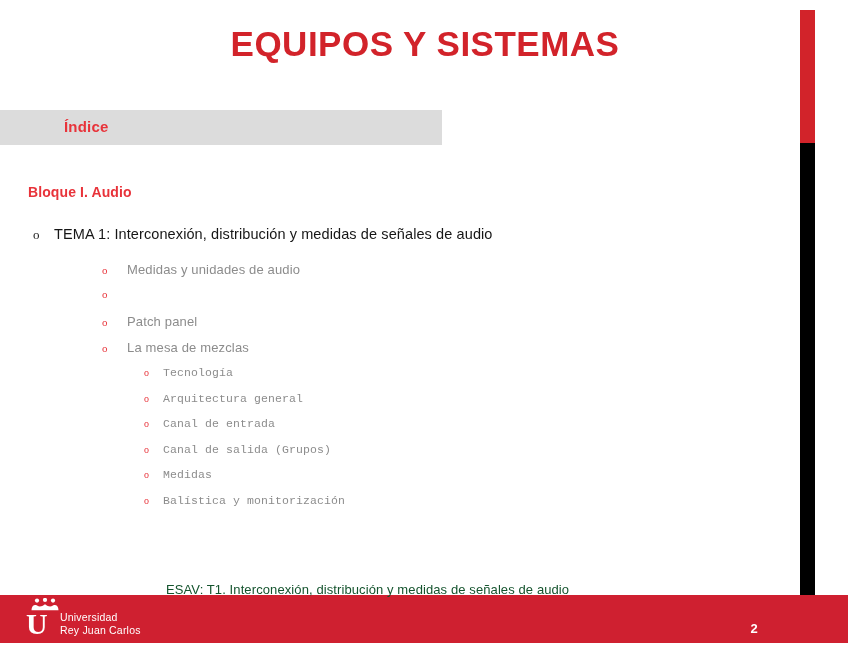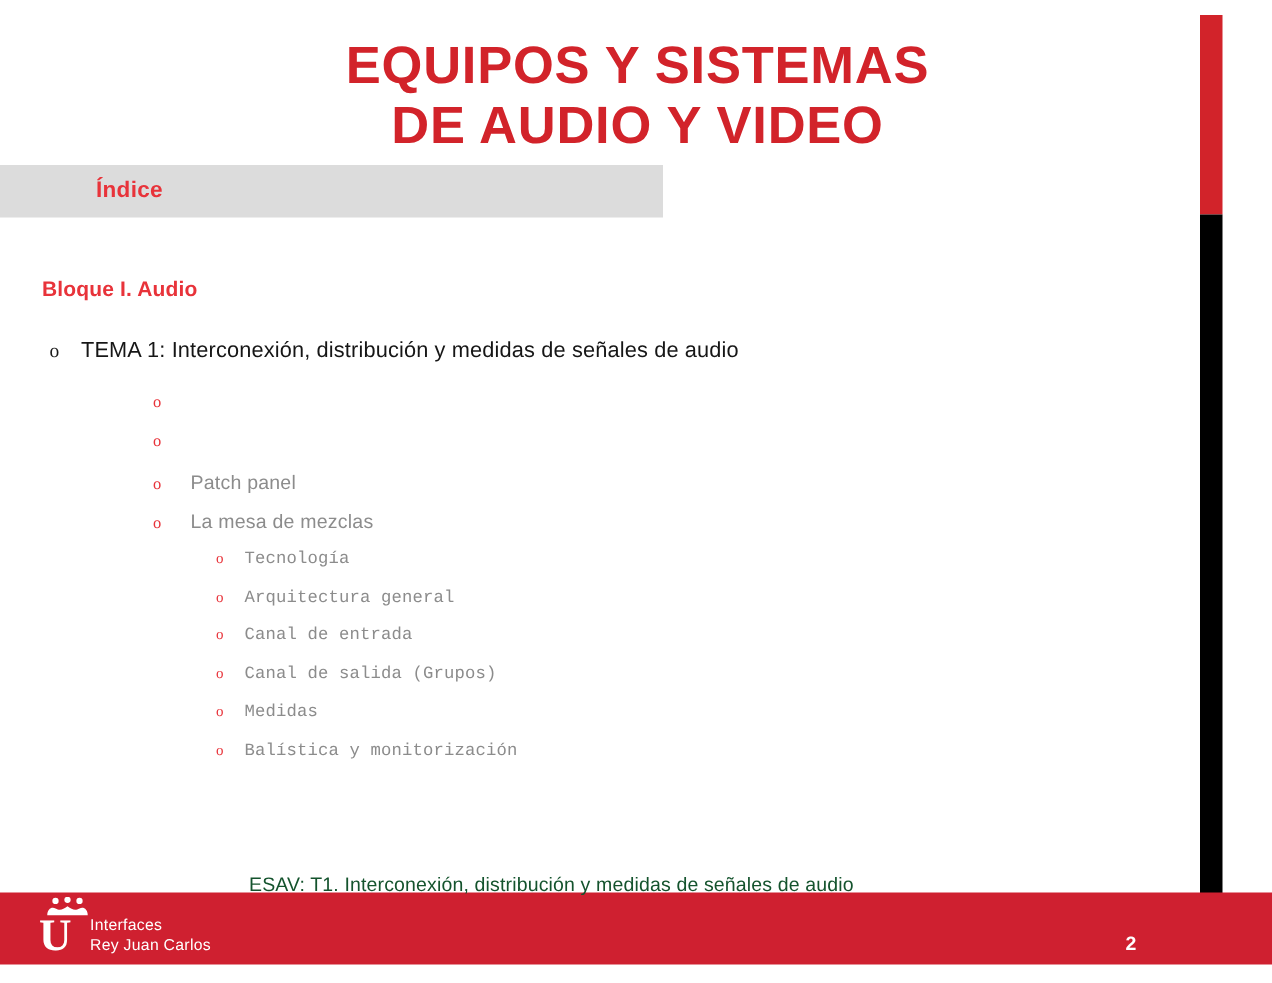--- a/index.html
+++ b/index.html
@@ -222,35 +222,35 @@
     color: #ffffff;
   }
 </style>
 </head>
 <body>
 
 <div id="slide">
 
   <div id="title-block">
     <div class="title-line">EQUIPOS Y SISTEMAS</div>
-    <div class="title-line">DE AUDIO Y VIDEO</div>
   </div>
 
   <div id="indice-band"></div>
   <div id="indice-label">Índice</div>
 
   <div id="bloque-title">Bloque I. Audio</div>
 
   <div id="outline">
       <div class="row lvl1">
         <span class="bullet">o</span>
         <span class="row-text">TEMA 1: Interconexión, distribución y medidas de señales de audio</span>
       </div>
       <div class="row lvl2">
         <span class="bullet">o</span>
+        <span class="row-text">Medidas y unidades de audio</span>
       </div>
       <div class="row lvl2">
         <span class="bullet">o</span>
       </div>
       <div class="row lvl2">
         <span class="bullet">o</span>
         <span class="row-text">Patch panel</span>
       </div>
       <div class="row lvl2">
         <span class="bullet">o</span>
@@ -289,21 +289,21 @@
 
   <div id="logo">
     <svg id="logo-crown" viewBox="0 0 30 13" xmlns="http://www.w3.org/2000/svg">
       <circle cx="7" cy="2.6" r="2.1" fill="#ffffff"></circle>
       <circle cx="15" cy="1.9" r="2.1" fill="#ffffff"></circle>
       <circle cx="23" cy="2.6" r="2.1" fill="#ffffff"></circle>
       <path d="M1.5 12.2 C1.5 7.8 4.6 6.2 7 7.6 C10 9.2 11.8 8.4 15 6.2 C18.2 8.4 20 9.2 23 7.6 C25.4 6.2 28.5 7.8 28.5 12.2 Z" fill="#ffffff"></path>
     </svg>
     <div id="logo-u">U</div>
     <div id="logo-text">
-      <div>Interfaces</div>
+      <div>Universidad</div>
       <div>Rey Juan Carlos</div>
     </div>
   </div>
 
   <div id="footer-text">ESAV: T1. Interconexión, distribución y medidas de señales de audio</div>
   <div id="page-number">2</div>
 
 </div>
 
 </body></html>

